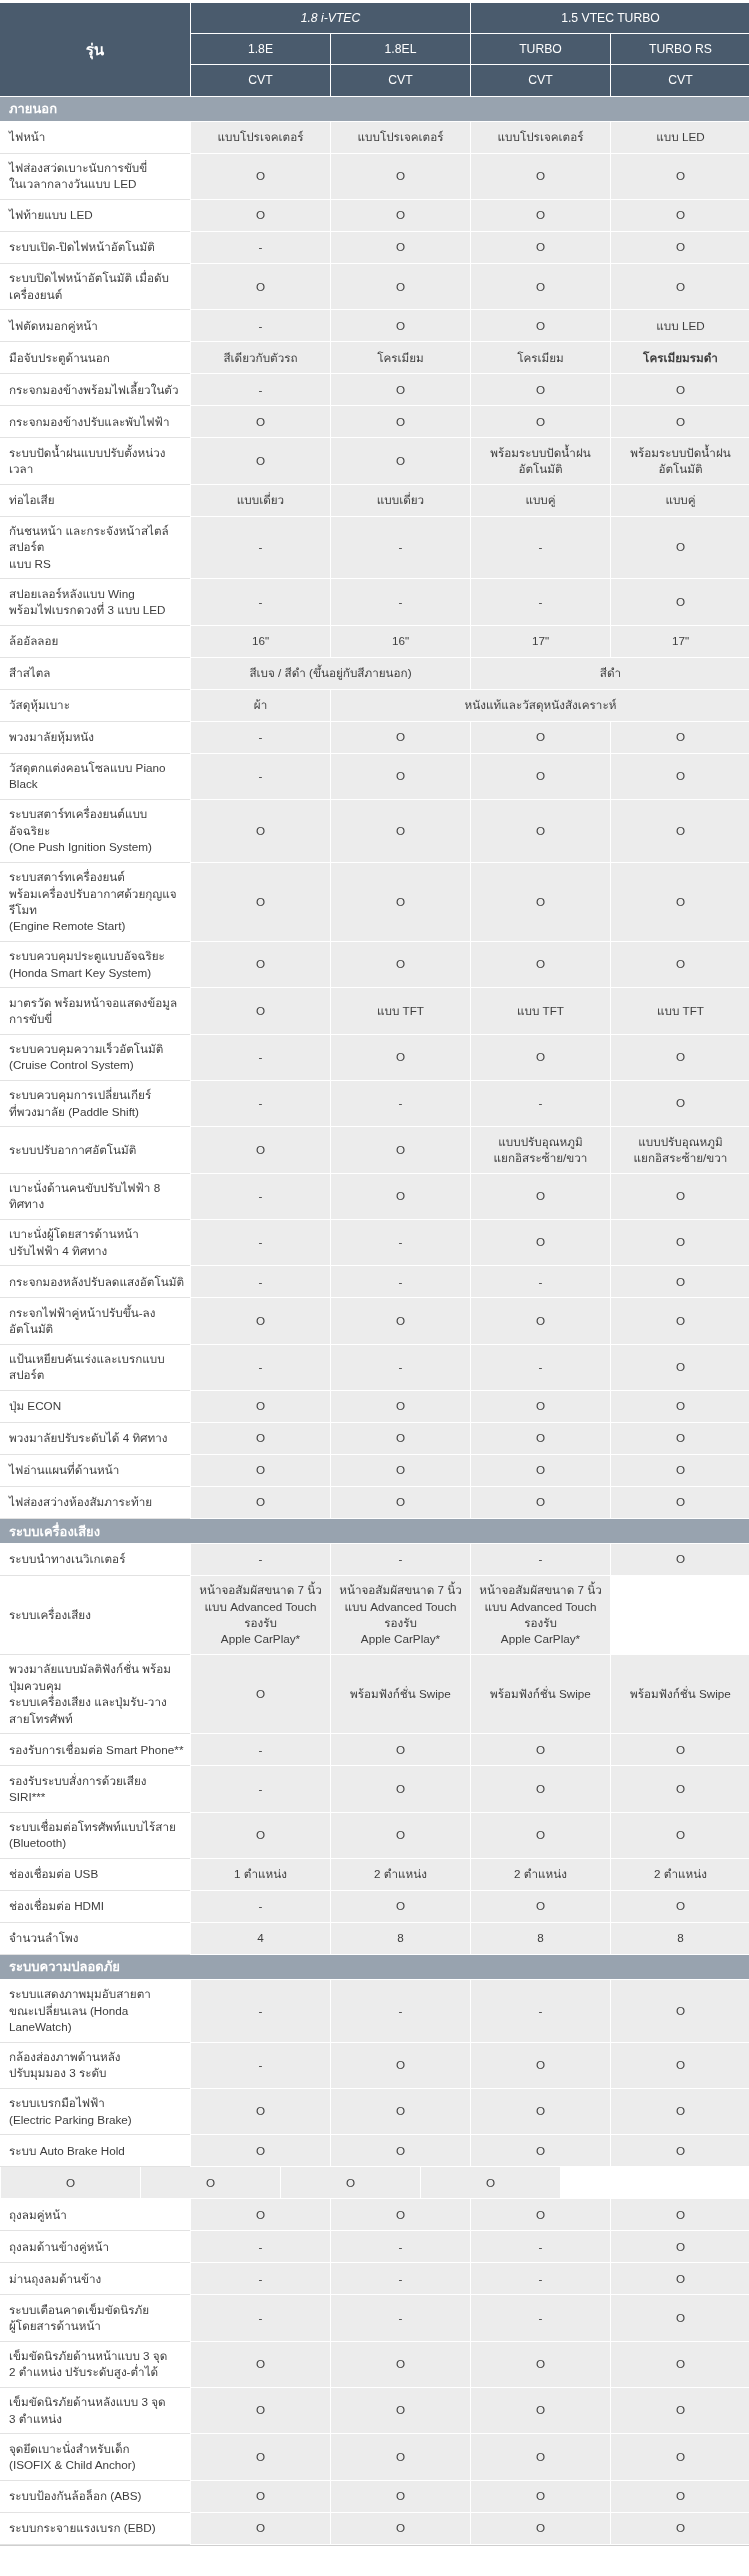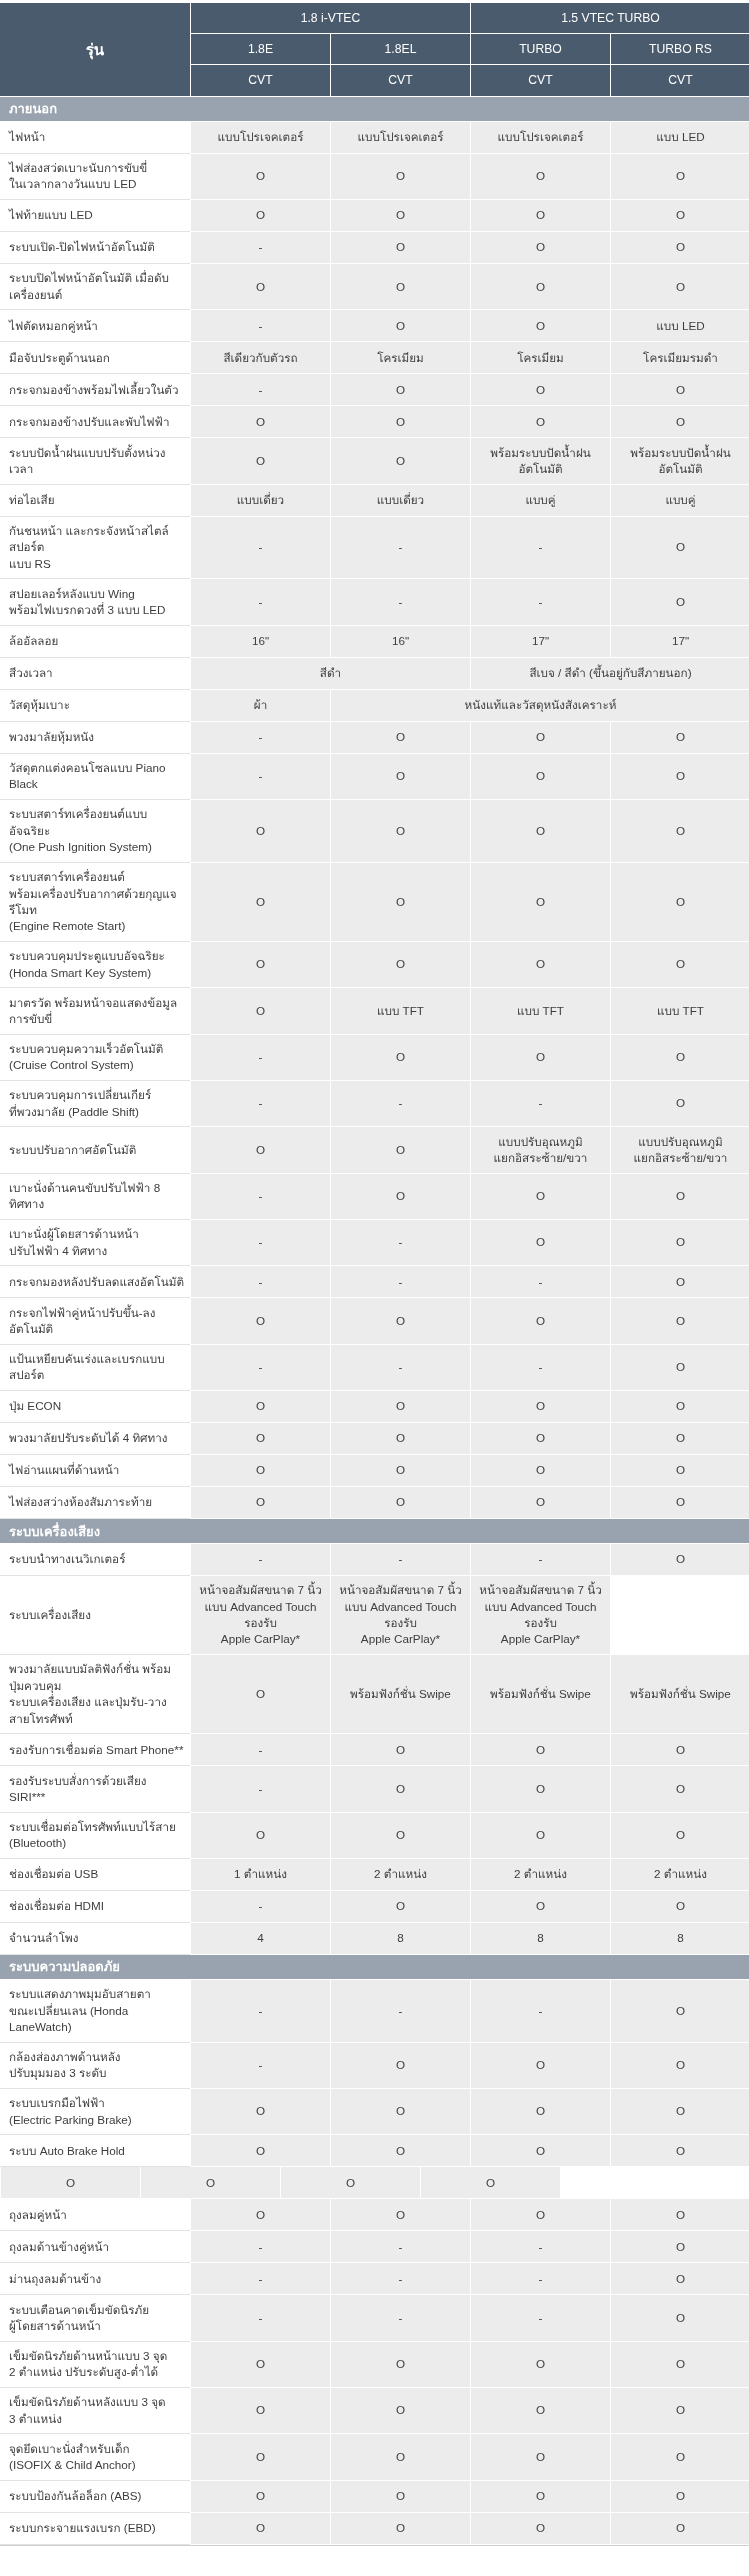--- a/index.html
+++ b/index.html
@@ -24,21 +24,21 @@
     font-size:12.2px;
     border-left:1.8px solid #ffffff;
     border-bottom:1.8px solid #ffffff;
   }
   .model-cell {
     grid-row:1 / 4; grid-column:1;
     font-size:15.3px; font-weight:bold;
     border-left:none;
   }
   .gcell { grid-row:1; }
-  .g0 { grid-column:2 / 4; }
+  .g0 { grid-column:2 / 4;font-style:italic; }
   .g1 { grid-column:4 / 6; }
 
   
   .secbar {
     height:25px;
     background:#98a3af;
     color:#ffffff;
     font-weight:bold;
     font-size:13px;
     display:flex; align-items:center;
@@ -137,21 +137,21 @@
         <div class="cell" style="width: 140px; flex: 0 0 140px;">-</div>
         <div class="cell" style="width: 140px; flex: 0 0 140px;">O</div>
         <div class="cell" style="width: 140px; flex: 0 0 140px;">O</div>
         <div class="cell" style="width: 140px; flex: 0 0 140px;">แบบ LED</div>
       </div>
       <div class="row">
         <div class="lbl">มือจับประตูด้านนอก</div>
         <div class="cell" style="width: 140px; flex: 0 0 140px;">สีเดียวกับตัวรถ</div>
         <div class="cell" style="width: 140px; flex: 0 0 140px;">โครเมียม</div>
         <div class="cell" style="width: 140px; flex: 0 0 140px;">โครเมียม</div>
-        <div class="cell" style="width: 140px; flex: 0 0 140px;">โครเมียมรมดำ</div>
+        <div class="cell" style="width: 140px; flex: 0 0 140px; font-weight: bold;">โครเมียมรมดำ</div>
       </div>
       <div class="row">
         <div class="lbl">กระจกมองข้างพร้อมไฟเลี้ยวในตัว</div>
         <div class="cell" style="width: 140px; flex: 0 0 140px;">-</div>
         <div class="cell" style="width: 140px; flex: 0 0 140px;">O</div>
         <div class="cell" style="width: 140px; flex: 0 0 140px;">O</div>
         <div class="cell" style="width: 140px; flex: 0 0 140px;">O</div>
       </div>
       <div class="row">
         <div class="lbl">กระจกมองข้างปรับและพับไฟฟ้า</div>
@@ -193,23 +193,23 @@
         <div class="cell" style="width: 140px; flex: 0 0 140px;">O</div>
       </div>
       <div class="row">
         <div class="lbl">ล้ออัลลอย</div>
         <div class="cell" style="width: 140px; flex: 0 0 140px;">16"</div>
         <div class="cell" style="width: 140px; flex: 0 0 140px;">16"</div>
         <div class="cell" style="width: 140px; flex: 0 0 140px;">17"</div>
         <div class="cell" style="width: 140px; flex: 0 0 140px;">17"</div>
       </div>
       <div class="row">
-        <div class="lbl">สีวงเวลา</div>
+        <div class="lbl">สีาสไตล</div>
+        <div class="cell" style="width: 280px; flex: 0 0 280px;">สีเบจ / สีดำ (ขึ้นอยู่กับสีภายนอก)</div>
         <div class="cell" style="width: 280px; flex: 0 0 280px;">สีดำ</div>
-        <div class="cell" style="width: 280px; flex: 0 0 280px;">สีเบจ / สีดำ (ขึ้นอยู่กับสีภายนอก)</div>
       </div>
       <div class="row">
         <div class="lbl">วัสดุหุ้มเบาะ</div>
         <div class="cell" style="width: 140px; flex: 0 0 140px;">ผ้า</div>
         <div class="cell" style="width: 420px; flex: 0 0 420px;">หนังแท้และวัสดุหนังสังเคราะห์</div>
       </div>
       <div class="row">
         <div class="lbl">พวงมาลัยหุ้มหนัง</div>
         <div class="cell" style="width: 140px; flex: 0 0 140px;">-</div>
         <div class="cell" style="width: 140px; flex: 0 0 140px;">O</div>

